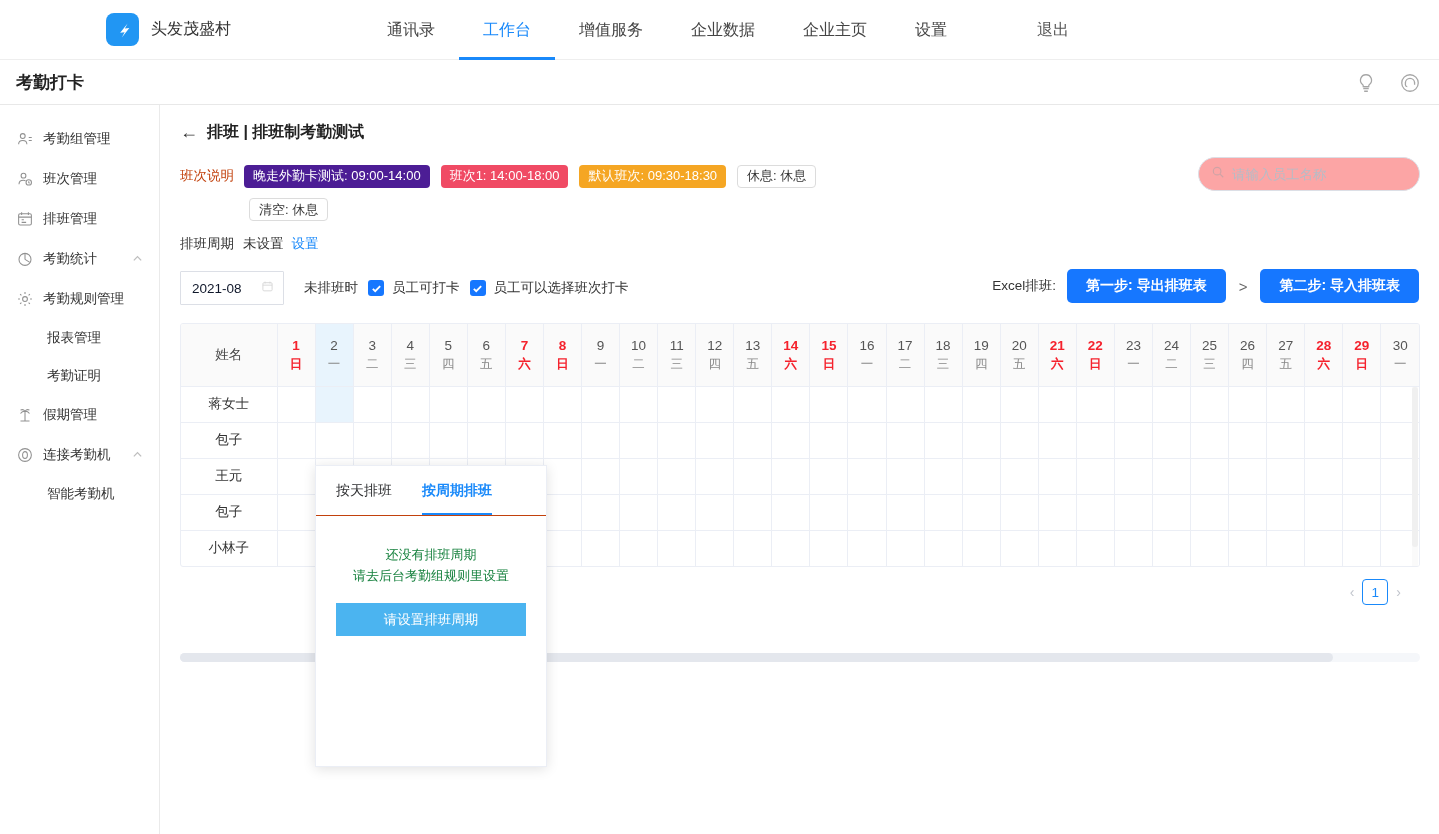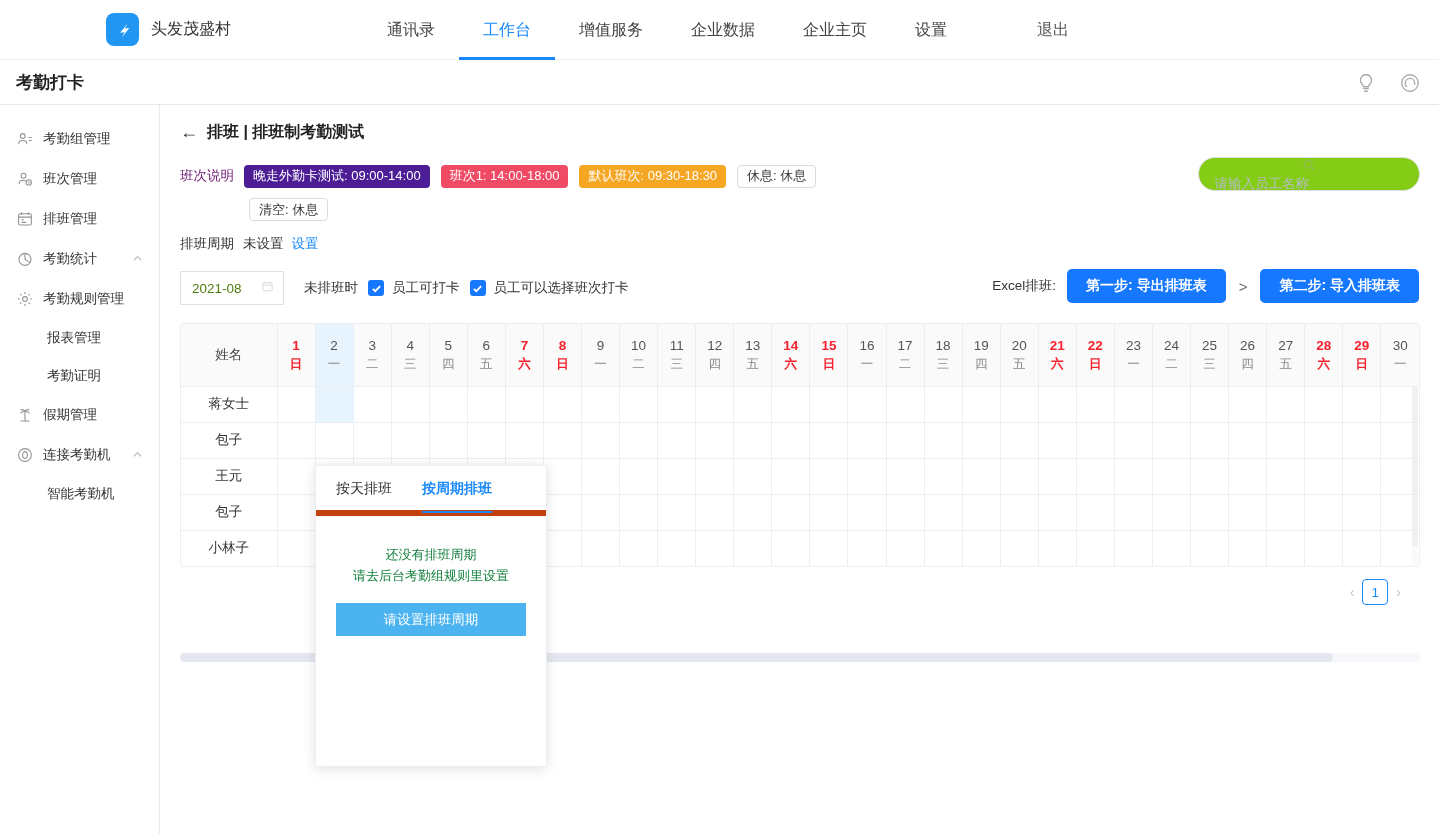--- a/index.html
+++ b/index.html
@@ -70,50 +70,50 @@
 
   
   .content { flex: 1; background: #fff; position: relative; overflow: hidden; }
 
   .crumb-row { display: flex; align-items: center; height: 42px; padding: 0 0 0 20px; margin-top: 6px; }
   .back-arrow { font-size: 18px; color: #333; cursor: pointer; margin-right: 9px; line-height: 1; }
   .crumb-title { font-size: 16px; font-weight: bold; color: #222; }
 
   .desc-block { padding: 8px 0 0 20px; position: relative; }
   .desc-row { display: flex; align-items: center; flex-wrap: wrap; min-height: 30px; }
-  .desc-label { font-size: 13.5px; color: #701a75; margin-right: 10px; }
+  .desc-label { font-size: 13.5px; color: #c2410c; margin-right: 10px; }
   .badge {
     display: inline-flex; align-items: center; height: 23px;
     padding: 0 9px; border-radius: 4px; font-size: 13px; color: #fff;
     margin-right: 11px; white-space: nowrap; cursor: pointer;
   }
   .badge.plain { background: #fff; color: #333; border: 1px solid #dcdcdc; }
   .desc-row2 { display: flex; align-items: center; margin: 7px 0 0 69px; }
   .cycle-row { display: flex; align-items: center; margin-top: 14px; font-size: 13.5px; color: #333; }
   .cycle-row .muted { margin-left: 9px; color: #333; }
   .cycle-row .link { margin-left: 8px; color: #1989fa; cursor: pointer; }
 
   .search-box {
     position: absolute; right: 19px; top: 52px;
     width: 222px; height: 34px; border: 1px solid #dcdfe6; border-radius: 17px;
-    display: flex; align-items: center; padding: 0 12px; background: #84cc16; flex-direction: column;
+    display: flex; align-items: center; padding: 0 12px; background: #fca5a5;
   }
   .search-box svg { opacity: .45; flex: none; }
   .search-box input {
     border: 0; outline: 0; font-size: 13.5px; margin-left: 7px; width: 100%;
     font-family: inherit; color: #555; background: transparent;
   }
   .search-box input::placeholder { color: #b6bcc6; }
 
   
   .toolbar { display: flex; align-items: center; margin: 16px 20px 0 20px; position: relative; height: 38px; }
   .datepicker {
     width: 104px; height: 34px; border: 1px solid #dcdfe6; border-radius: 1px;
     display: flex; align-items: center; justify-content: space-between;
-    padding: 0 9px 0 11px; font-size: 13.5px; color: #4d7c0f; cursor: pointer;
+    padding: 0 9px 0 11px; font-size: 13.5px; color: #0f172a; cursor: pointer;
   }
   .datepicker .cal { opacity: .4; }
   .cb-label { font-size: 13.5px; color: #333; margin-left: 20px; }
   .cb { width: 16px; height: 16px; border-radius: 3px; background: #1677ff;
         display: inline-flex; align-items: center; justify-content: center;
         margin-left: 10px; cursor: pointer; flex: none; }
   .cb svg { display: block; }
   .cb-txt { font-size: 13.5px; color: #333; margin-left: 8px; }
 
   .excel-wrap { position: absolute; right: 0; top: 0; display: flex; align-items: center; }
@@ -164,21 +164,21 @@
     color: #1989fa; font-size: 13.5px; display: flex; align-items: center;
     justify-content: center; cursor: pointer;
   }
 
   
   .popup {
     position: absolute; left: 315px; top: 465px; width: 232px; height: 302px;
     background: #fff; border: 1px solid #ebeef5; box-shadow: 0 2px 12px rgba(0,0,0,.12);
     z-index: 40;
   }
-  .popup-tabs { display: flex; border-bottom: 6px solid #c2410c; height: 50px; align-items: center; padding: 0 20px; }
+  .popup-tabs { display: flex; border-bottom: 1px solid #c2410c; height: 50px; align-items: center; padding: 0 20px; }
   .ptab {
     font-size: 14px; color: #303133; cursor: pointer; position: relative;
     height: 49px; line-height: 49px; margin-right: 30px;
   }
   .ptab.active { color: #1989fa; font-weight: bold; }
   .ptab.active::after {
     content: ""; position: absolute; left: 0; right: 0; bottom: 0; height: 2px; background: #1989fa;
   }
   .popup-body { padding: 28px 20px 0 20px; text-align: center; }
   .pmsg { font-size: 13px; color: #15803d; line-height: 21px; }

